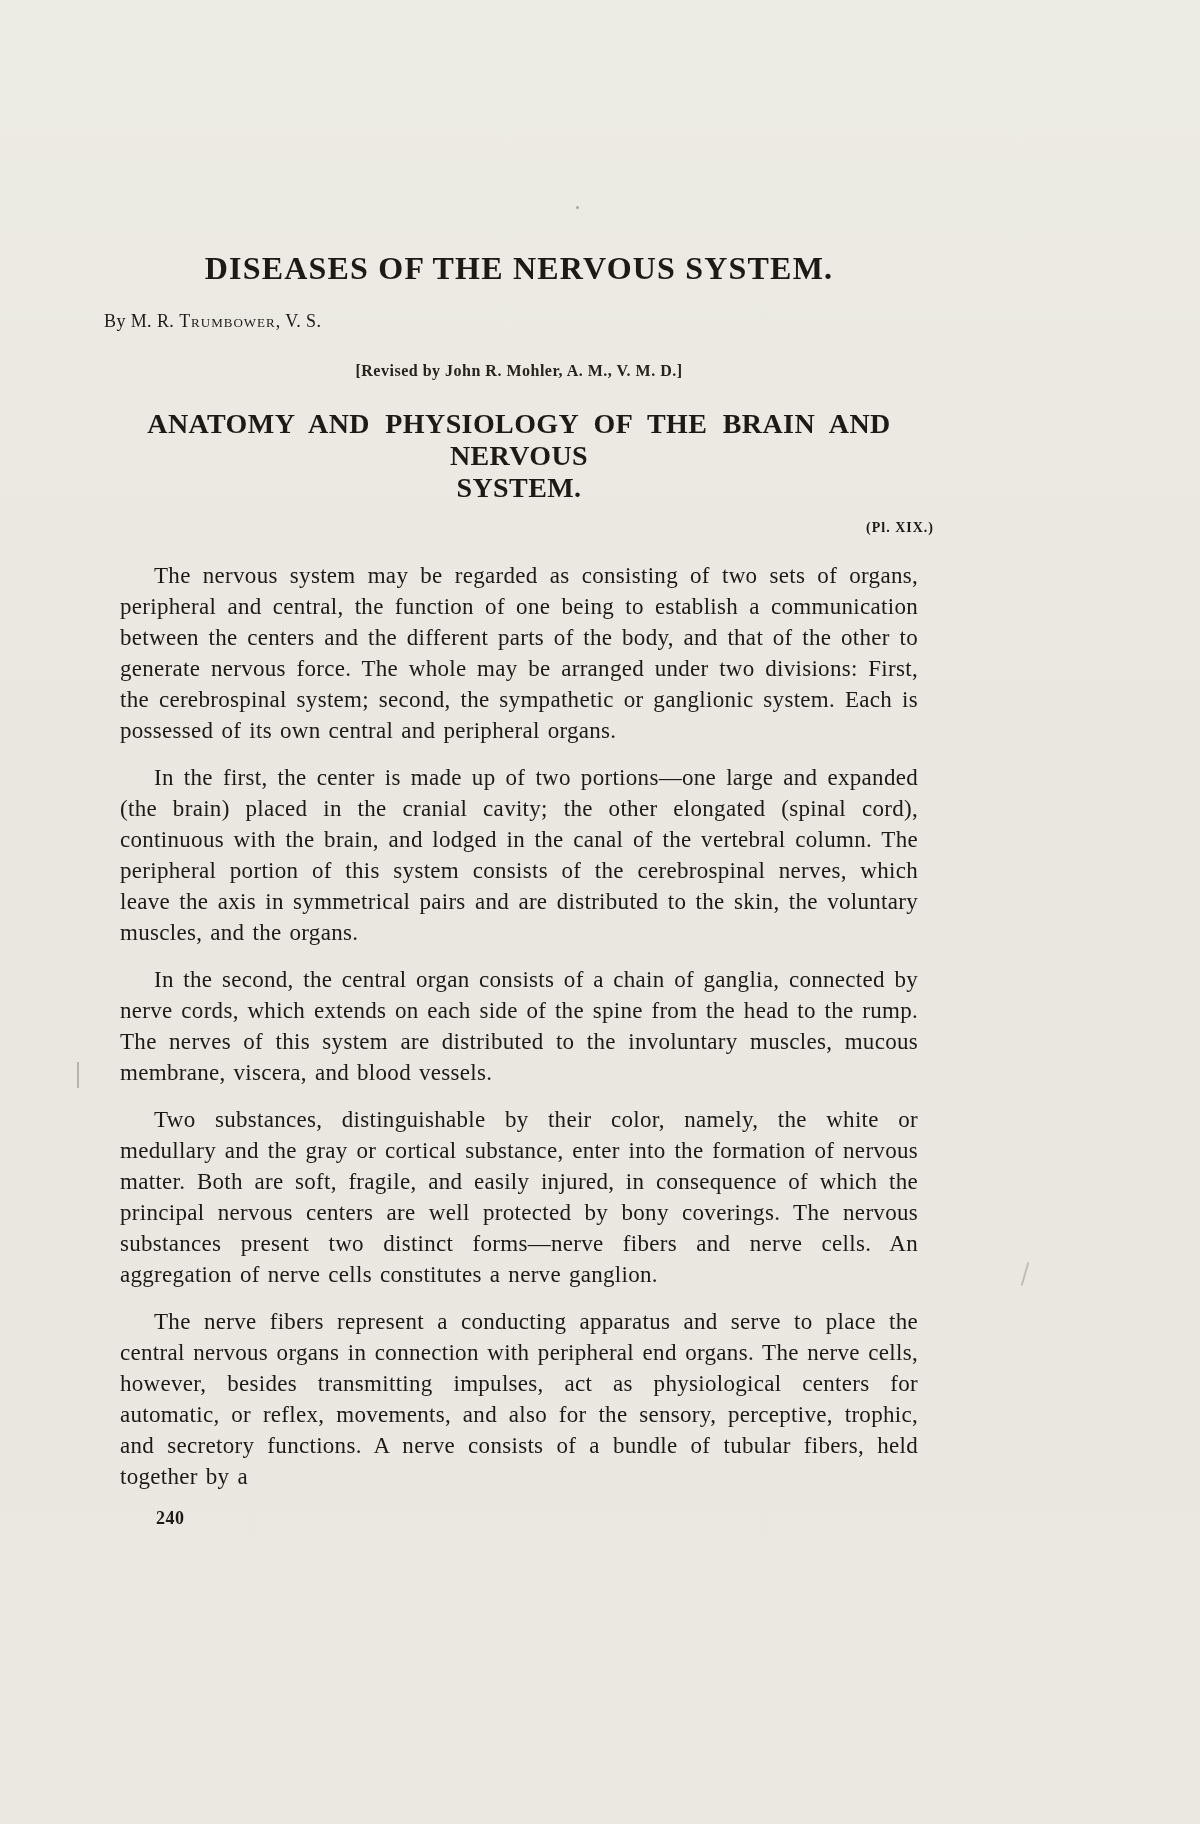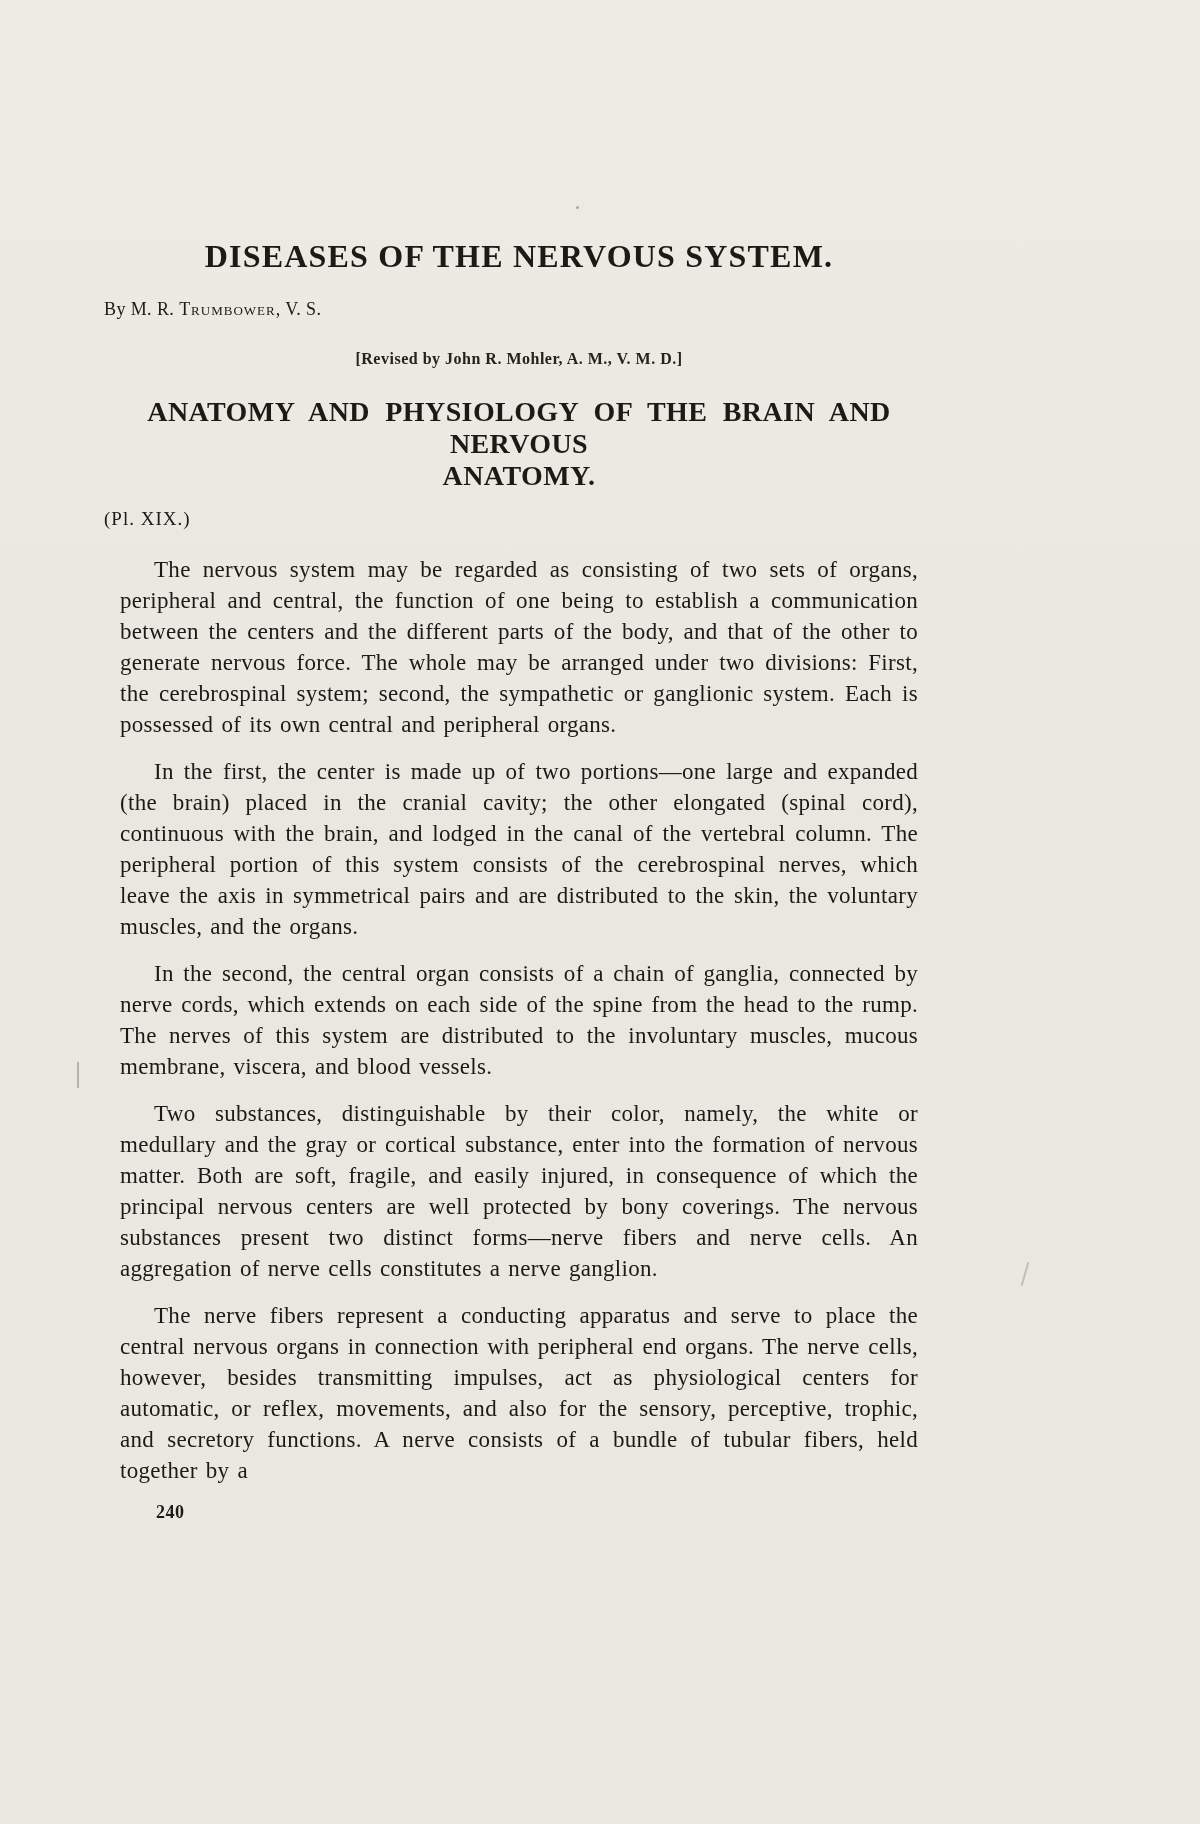--- a/index.html
+++ b/index.html
@@ -14,21 +14,21 @@
   }
   .sheet {
     position: relative;
     width: 1200px;
     height: 1824px;
     background: linear-gradient(180deg, #ecebe4 0%, #e9e7e0 45%, #eae8e1 100%);
   }
   .column {
     position: absolute;
     left: 104px;
-    top: 238px;
+    top: 250px;
     width: 830px;
   }
   .title {
     font-size: 32px;
     font-weight: bold;
     text-align: center;
     letter-spacing: 1.2px;
     margin: 0 0 24px 0;
   }
   .byline {
@@ -54,23 +54,23 @@
     font-weight: bold;
     text-align: center;
     line-height: 32px;
     word-spacing: 8px;
     letter-spacing: 0.4px;
     margin: 0 auto 16px auto;
     max-width: 800px;
   }
   .section .line { display: block; }
   .plate {
-    font-size: 19px;
-    font-weight: normal;
-    text-align: left;
+    font-size: 14px;
+    font-weight: bold;
+    text-align: right;
     letter-spacing: 1px;
     margin: 0 0 24px 0;
   }
   .bodytext {
     font-size: 23px;
     line-height: 31px;
     text-align: justify;
     letter-spacing: 0.3px;
     word-spacing: 2px;
   }
@@ -111,21 +111,21 @@
   <main class="column">
 
     <h1 class="title">DISEASES OF THE NERVOUS SYSTEM.</h1>
 
     <p class="byline"><span>By M. R. </span><span class="sc">Trumbower</span><span>, V. S.</span></p>
 
     <p class="revision">[Revised by John R. Mohler, A. M., V. M. D.]</p>
 
     <h2 class="section">
       <span class="line">ANATOMY AND PHYSIOLOGY OF THE BRAIN AND NERVOUS</span>
-      <span class="line">ANATOMY.</span>
+      <span class="line">SYSTEM.</span>
     </h2>
 
     <p class="plate">(Pl. XIX.)</p>
 
     <section class="bodytext">
       <p class="para">The nervous system may be regarded as consisting of two sets of organs, peripheral and central, the function of one being to establish a communication between the centers and the different parts of the body, and that of the other to generate nervous force. The whole may be arranged under two divisions: First, the cerebrospinal system; second, the sympathetic or ganglionic system. Each is possessed of its own central and peripheral organs.</p>
       <p class="para">In the first, the center is made up of two portions—one large and expanded (the brain) placed in the cranial cavity; the other elongated (spinal cord), continuous with the brain, and lodged in the canal of the vertebral column. The peripheral portion of this system consists of the cerebrospinal nerves, which leave the axis in symmetrical pairs and are distributed to the skin, the voluntary muscles, and the organs.</p>
       <p class="para">In the second, the central organ consists of a chain of ganglia, connected by nerve cords, which extends on each side of the spine from the head to the rump. The nerves of this system are distributed to the involuntary muscles, mucous membrane, viscera, and blood vessels.</p>
       <p class="para">Two substances, distinguishable by their color, namely, the white or medullary and the gray or cortical substance, enter into the formation of nervous matter. Both are soft, fragile, and easily injured, in consequence of which the principal nervous centers are well protected by bony coverings. The nervous substances present two distinct forms—nerve fibers and nerve cells. An aggregation of nerve cells constitutes a nerve ganglion.</p>
       <p class="para">The nerve fibers represent a conducting apparatus and serve to place the central nervous organs in connection with peripheral end organs. The nerve cells, however, besides transmitting impulses, act as physiological centers for automatic, or reflex, movements, and also for the sensory, perceptive, trophic, and secretory functions. A nerve consists of a bundle of tubular fibers, held together by a</p>

